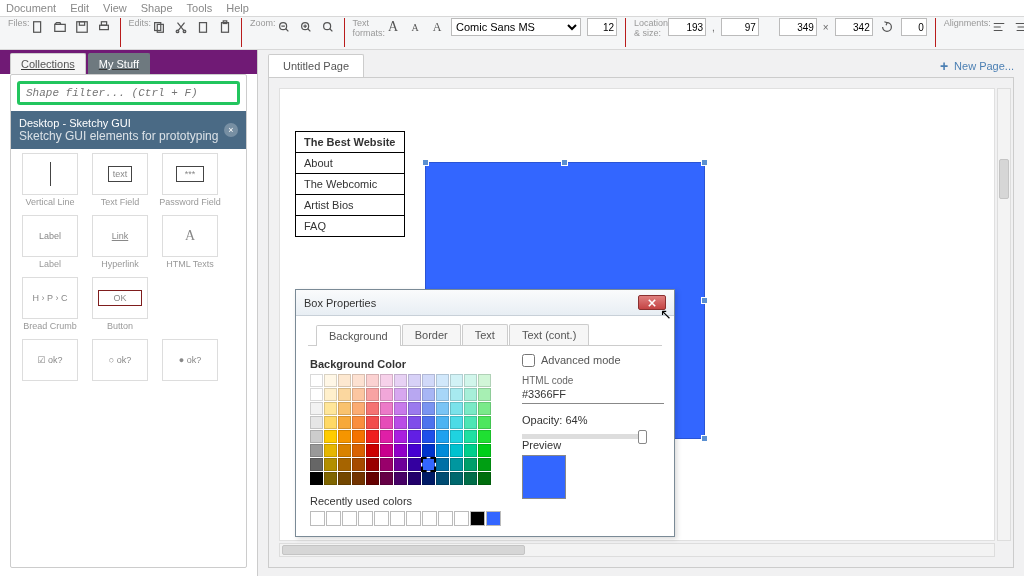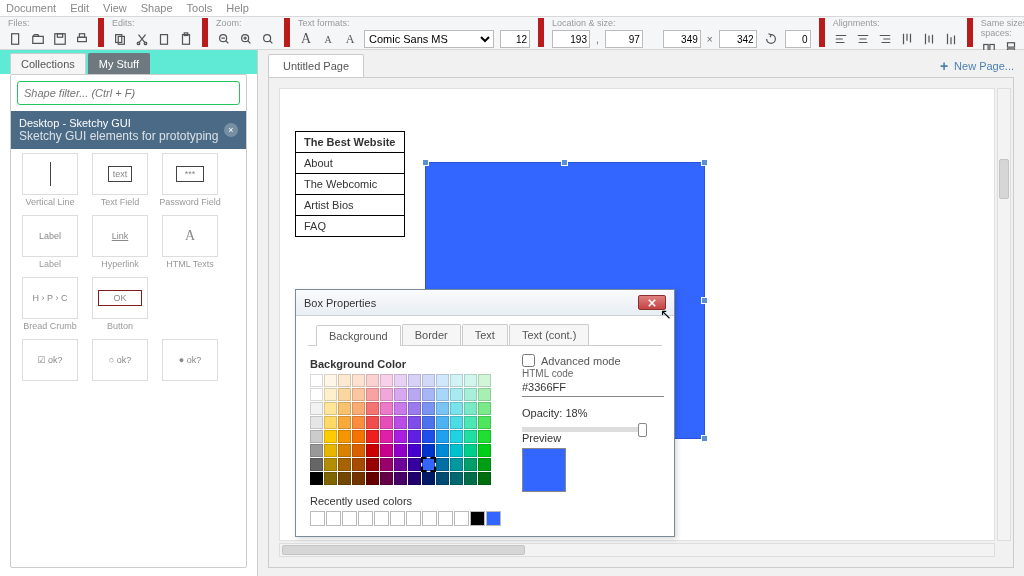--- a/index.html
+++ b/index.html
@@ -4,39 +4,39 @@
 <style>
 * { box-sizing: border-box; margin: 0; padding: 0; font-family: Arial, sans-serif; }
 body { width: 1024px; height: 576px; overflow: hidden; background: #fff; font-size: 11px; color: #333; position: relative; }
 
 
 .menubar { display: flex; gap: 14px; padding: 2px 6px; font-size: 11px; color: #888; }
 .menubar span { cursor: default; }
 
 
 .toolbar { display: flex; align-items: center; background: #f5f6f7; border-top: 1px solid #d8d8d8; border-bottom: 1px solid #d8d8d8; padding: 1px 0 2px 0; height: 34px; font-size: 10px; color: #666; }
-.tgroup { display: flex; flex-direction: column; padding: 0 8px; border-right: 6px solid #b91c1c; height: 100%; }
+.tgroup { display: flex; flex-direction: row; padding: 0 8px; border-right: 1px solid #b91c1c; height: 100%; }
 .tgroup-label { font-size: 9px; color: #999; margin-bottom: 2px; line-height: 10px; }
 .tgroup-icons { display: flex; align-items: center; gap: 6px; height: 18px; }
 .ticon { width: 16px; height: 16px; display: flex; align-items: center; justify-content: center; color: #555; }
 .ticon svg { width: 14px; height: 14px; stroke: currentColor; fill: none; stroke-width: 1.4; }
 .font-select { height: 18px; font-size: 11px; width: 130px; border: 1px solid #bbb; background: #fff; }
 .num-input { width: 38px; height: 18px; font-size: 10px; border: 1px solid #bbb; text-align: right; padding-right: 2px; }
 
 
 .main { display: flex; height: calc(100% - 48px); }
 
 
 .left { width: 258px; background: #fff; display: flex; flex-direction: column; border-right: 1px solid #ccc; }
-.tabs { display: flex; background: #5eead4; padding: 3px 10px 0 10px; }
+.tabs { display: flex; background: #701a75; padding: 3px 10px 0 10px; text-decoration: underline; }
 .tab { padding: 4px 10px; font-size: 11px; background: #f5f5f5; border: 1px solid #ccc; border-bottom: none; margin-right: 2px; color: #555; border-radius: 2px 2px 0 0; }
 .tab.active { background: #6e797f; color: #fff; border-color: #6e797f; }
 .left-body { border: 1px solid #ccc; margin: 0 10px 10px 10px; flex: 1; overflow: hidden; display: flex; flex-direction: column; border-radius: 2px; }
 .filter { padding: 6px; }
-.filter-input { width: 100%; height: 24px; border: 1px solid #22c55e; border-radius: 3px; padding: 0 6px; font-style: italic; color: #aaa; font-size: 11px; }
+.filter-input { width: 100%; height: 24px; border: 3px solid #22c55e; border-radius: 3px; padding: 0 6px; font-style: italic; color: #aaa; font-size: 11px; font-family: Liberation Mono, monospace; }
 .shapes-scroll { overflow-y: auto; flex: 1; }
 .shapes-row { display: flex; padding: 2px 4px; }
 .shape-cell { width: 70px; text-align: center; padding: 2px; }
 .shape-thumb { width: 56px; height: 42px; border: 1px solid #ddd; margin: 0 auto 2px; background: #fff; display: flex; align-items: center; justify-content: center; font-size: 9px; color: #888; }
 .shape-label { font-size: 9px; color: #999; line-height: 10px; }
 .cat-header { background: #4a6a85; color: #fff; padding: 6px 8px; font-size: 11px; display: flex; justify-content: space-between; align-items: center; }
 .cat-sub { font-size: 12px; opacity: .8; }
 .cat-close { width: 14px; height: 14px; background: rgba(255,255,255,.25); border-radius: 7px; display: flex; align-items: center; justify-content: center; font-size: 9px; }
 
 
@@ -78,21 +78,21 @@
 .dlg-tab-bar { border-bottom: 1px solid #ccc; margin: 0 12px; }
 .dlg-row { display: flex; margin-top: 4px; }
 .dlg-left { flex: 0 0 192px; }
 .dlg-right { flex: 1; padding-left: 20px; }
 .palette { display: grid; grid-template-columns: repeat(13, 13px); grid-auto-rows: 13px; gap: 1px; }
 .pc { width: 13px; height: 13px; border: 1px solid rgba(0,0,0,.15); }
 .pc.sel { outline: 2px dashed #000; outline-offset: -1px; z-index: 2; }
 .recent { display: grid; grid-template-columns: repeat(12, 15px); grid-auto-rows: 15px; gap: 1px; margin-top: 4px; }
 .recent .rc { border: 1px solid #bbb; background: #fff; }
 .sect-title { font-weight: bold; margin: 4px 0; }
-.adv-row { display: flex; align-items: center; gap: 6px; color: #555; margin-bottom: 1px; }
+.adv-row { display: flex; align-items: flex-start; gap: 6px; color: #555; margin-bottom: 8px; }
 .adv-row input[type=checkbox] { width: 13px; height: 13px; }
 .field-label { font-size: 10px; color: #666; }
 .field-val { border-bottom: 1px solid #888; padding: 2px 0 3px 0; margin-bottom: 10px; font-size: 11px; }
 .opacity-slider { width: 120px; height: 5px; background: #ddd; margin-top: 8px; position: relative; }
 .opacity-slider .knob { position: absolute; right: -5px; top: -4px; width: 9px; height: 14px; border: 1px solid #888; border-radius: 2px; background: #fff; }
 .preview-box { width: 44px; height: 44px; border: 1px solid #888; background: #3366FF; margin-top: 4px; }
 .cursor { position: absolute; left: 660px; top: 306px; z-index: 200; font-size: 14px; color: #000; }
 </style>
 </head>
 <body>
@@ -539,21 +539,21 @@
             <div class="rc" style="background: rgb(51, 102, 255);"></div>
           </div>
       </div>
       <div class="dlg-right">
         <div class="adv-row">
             <input type="checkbox" style="">
             <span>Advanced mode</span>
           </div>
         <div class="field-label">HTML code</div>
         <div class="field-val">#3366FF</div>
-        <div>Opacity: 18%</div>
+        <div>Opacity: 64%</div>
         <div class="opacity-slider">
             <div class="knob"></div>
           </div>
         <div style="margin-top:0">Preview</div>
         <div class="preview-box"></div>
       </div>
     </div>
   </div>
 </div>
 

